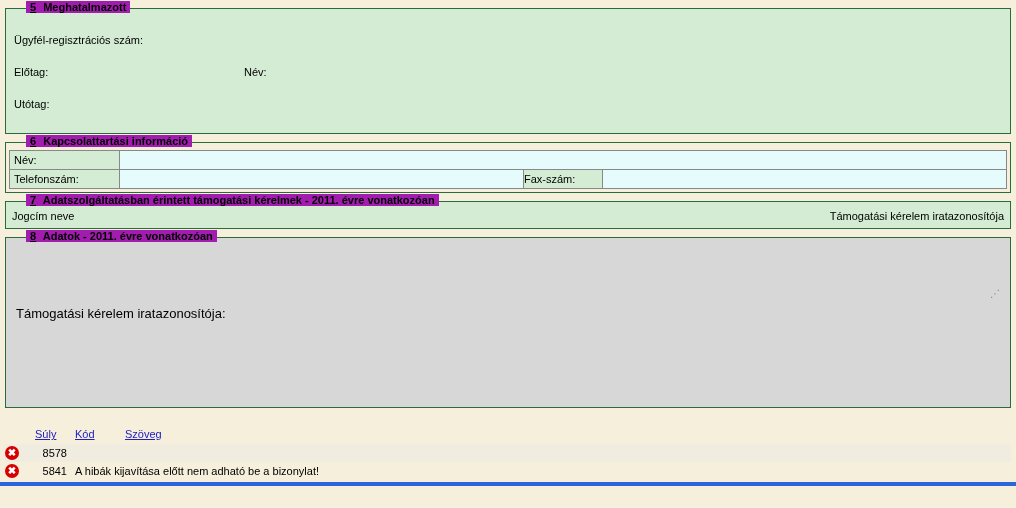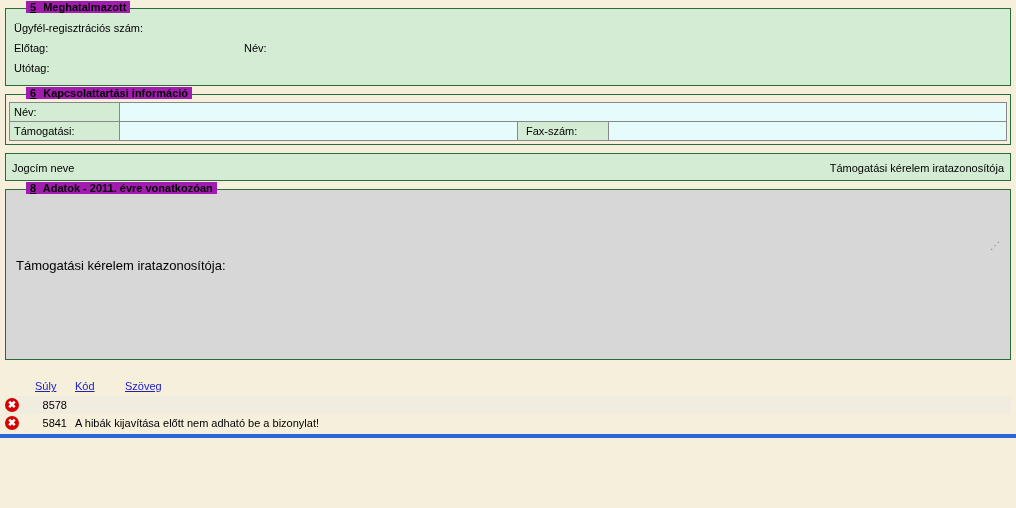--- a/index.html
+++ b/index.html
@@ -33,21 +33,21 @@
     font-weight: bold;
     font-size: 11px;
   }
   .legend .num {
     text-decoration: underline;
     margin-right: 4px;
   }
   .row {
     display: flex;
     align-items: center;
-    margin: 2px 0;
+    margin: 14px 0;
   }
   .field-label {
     font-size: 11px;
     padding: 3px 2px;
   }
   .contact-row {
     display: flex;
     align-items: stretch;
     border-top: 1px solid #888;
     border-bottom: 1px solid #888;
@@ -60,25 +60,25 @@
     padding: 3px 4px;
     font-size: 11px;
   }
   .contact-input {
     flex: 1;
     background: #e6fcfc;
     padding: 3px 4px;
     min-height: 18px;
   }
   .fax-label {
-    width: 92px;
+    width: 80px;
     background: #d3ecd3;
     border-left: 1px solid #888;
     border-right: 1px solid #888;
-    padding: 3px 8px;
+    padding: 3px 0;
     font-size: 11px;
   }
   .section6-inner {
     border-left: 1px solid #888;
     border-right: 1px solid #888;
   }
   .s7-row {
     display: flex;
     justify-content: space-between;
     font-size: 11px;
@@ -163,29 +163,33 @@
   <div class="legend">
     <span class="num">6</span>
     <span>Kapcsolattartási információ</span>
   </div>
   <div class="section6-inner">
     <div class="contact-row">
       <div class="contact-label">Név:</div>
       <div class="contact-input"></div>
     </div>
     <div class="contact-row">
-      <div class="contact-label">Támogatási:</div>
+      <div class="contact-label">Telefonszám:</div>
       <div class="contact-input" style="flex:1;"></div>
       <div class="fax-label">Fax-szám:</div>
       <div class="contact-input" style="flex:1;"></div>
     </div>
   </div>
 </div>
 
 <div class="section section-green">
+  <div class="legend">
+    <span class="num">7</span>
+    <span>Adatszolgáltatásban érintett támogatási kérelmek - 2011. évre vonatkozóan</span>
+  </div>
   <div class="s7-row">
     <span>Jogcím neve</span>
     <span>Támogatási kérelem iratazonosítója</span>
   </div>
 </div>
 
 <div class="section section-grey">
   <div class="legend">
     <span class="num">8</span>
     <span>Adatok - 2011. évre vonatkozóan</span>

